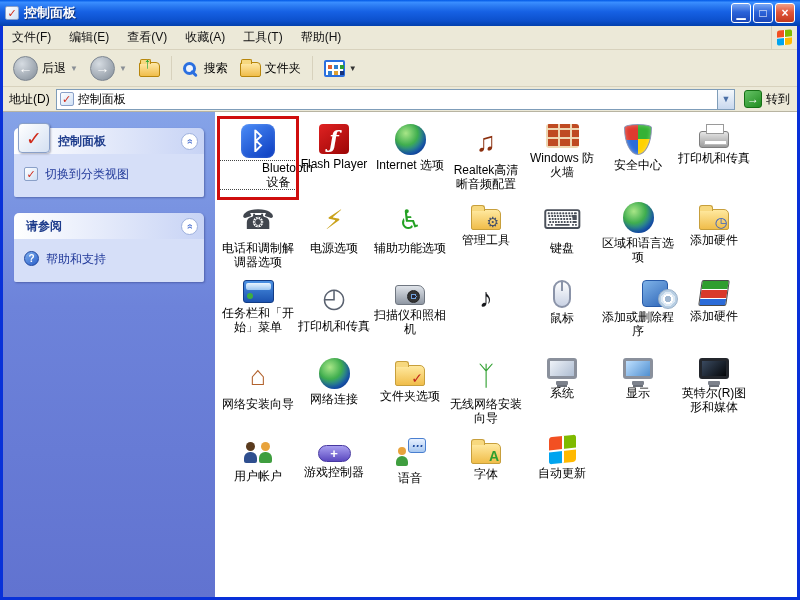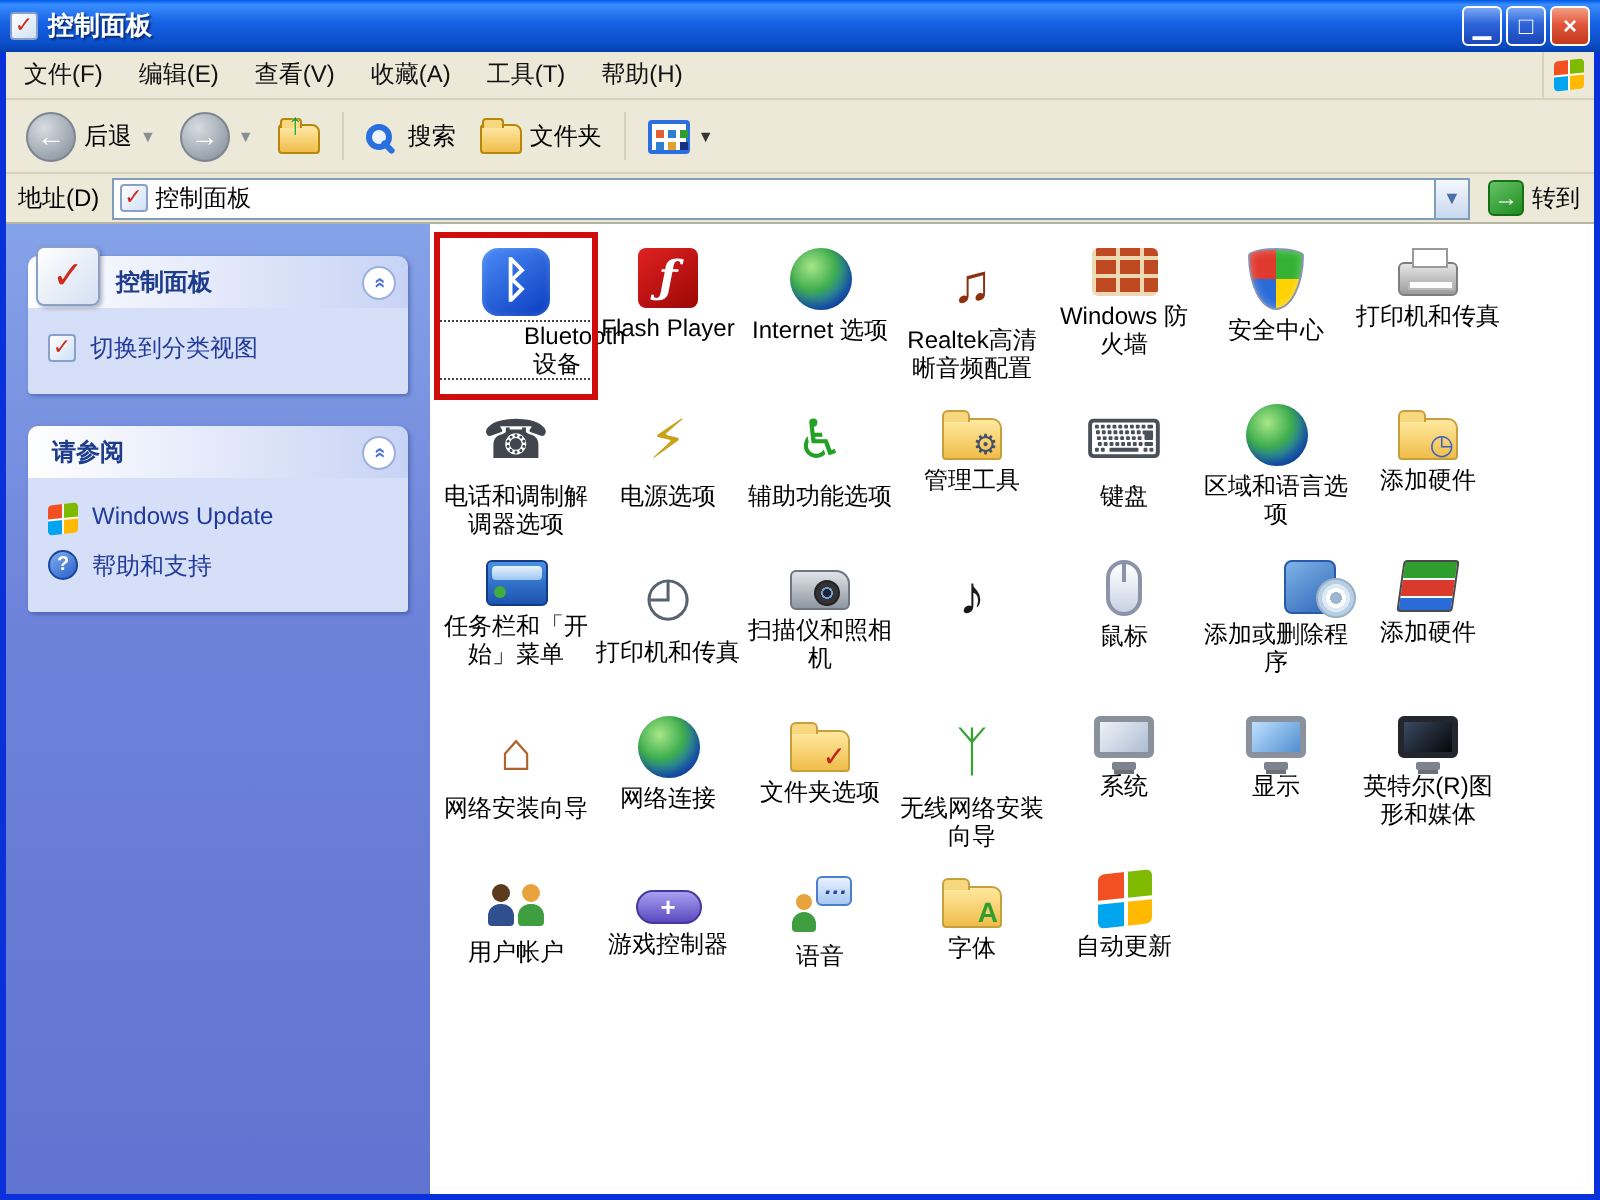--- a/index.html
+++ b/index.html
@@ -224,27 +224,20 @@
         </div>
         <div class="panel">
           <div class="panel-h">
             <span class="panel-title">请参阅</span>
             <span class="chev">
               <span>»</span>
             </span>
           </div>
           <div class="panel-b">
             <div class="task">
-              <span class="mini-flag">
-                <i class="a"></i>
-                <i class="b"></i>
-              </span>
-              <span>Windows Update</span>
-            </div>
-            <div class="task">
               <span class="mini-help">?</span>
               <span>帮助和支持</span>
             </div>
           </div>
         </div>
       </div>
     <div class="content">
       <div class="grid" id="grid">
           <div class="cell annotated">
             <div class="ico ic-bt">

